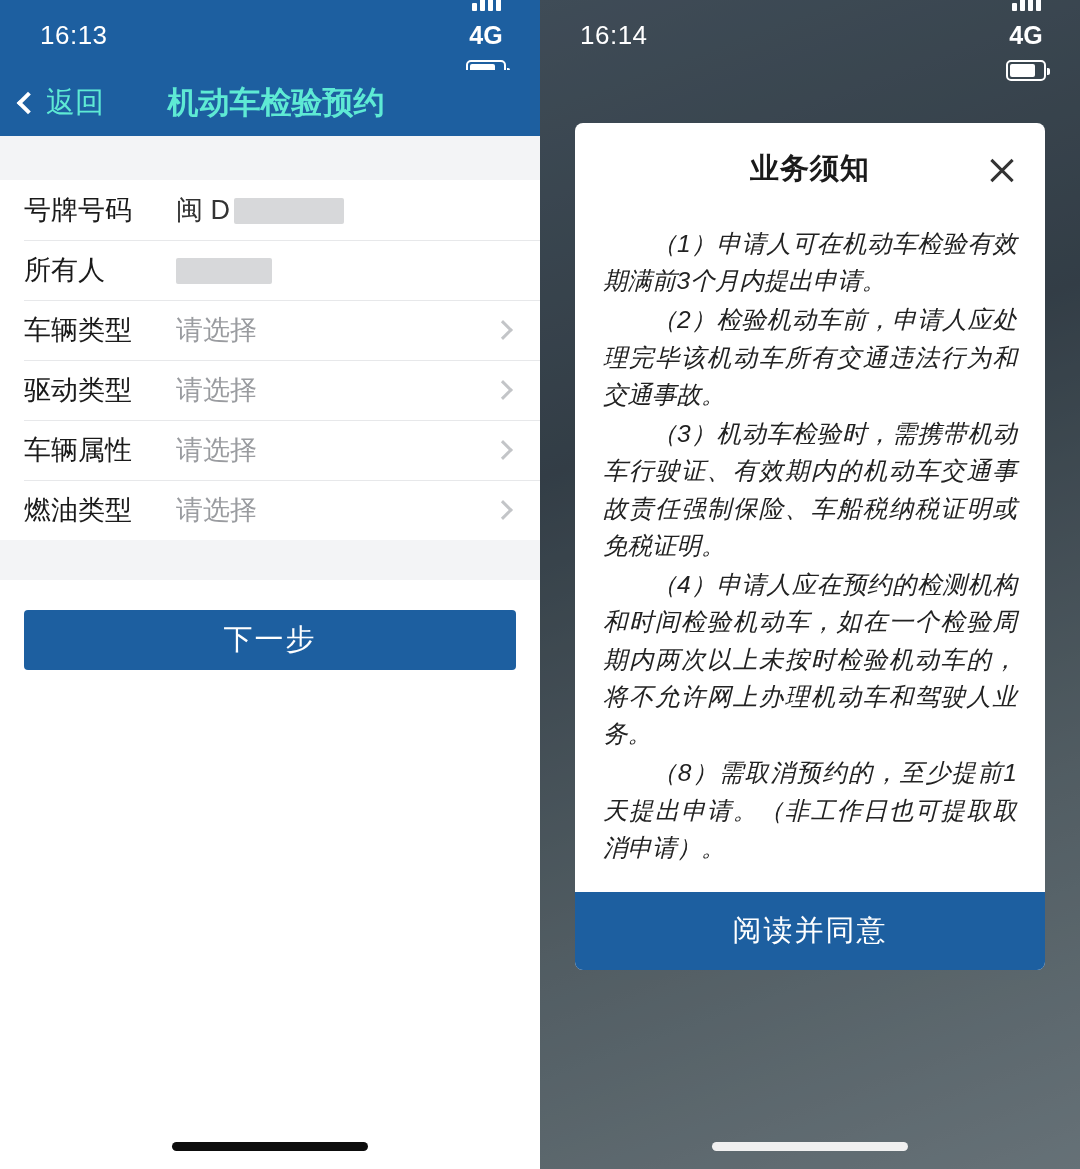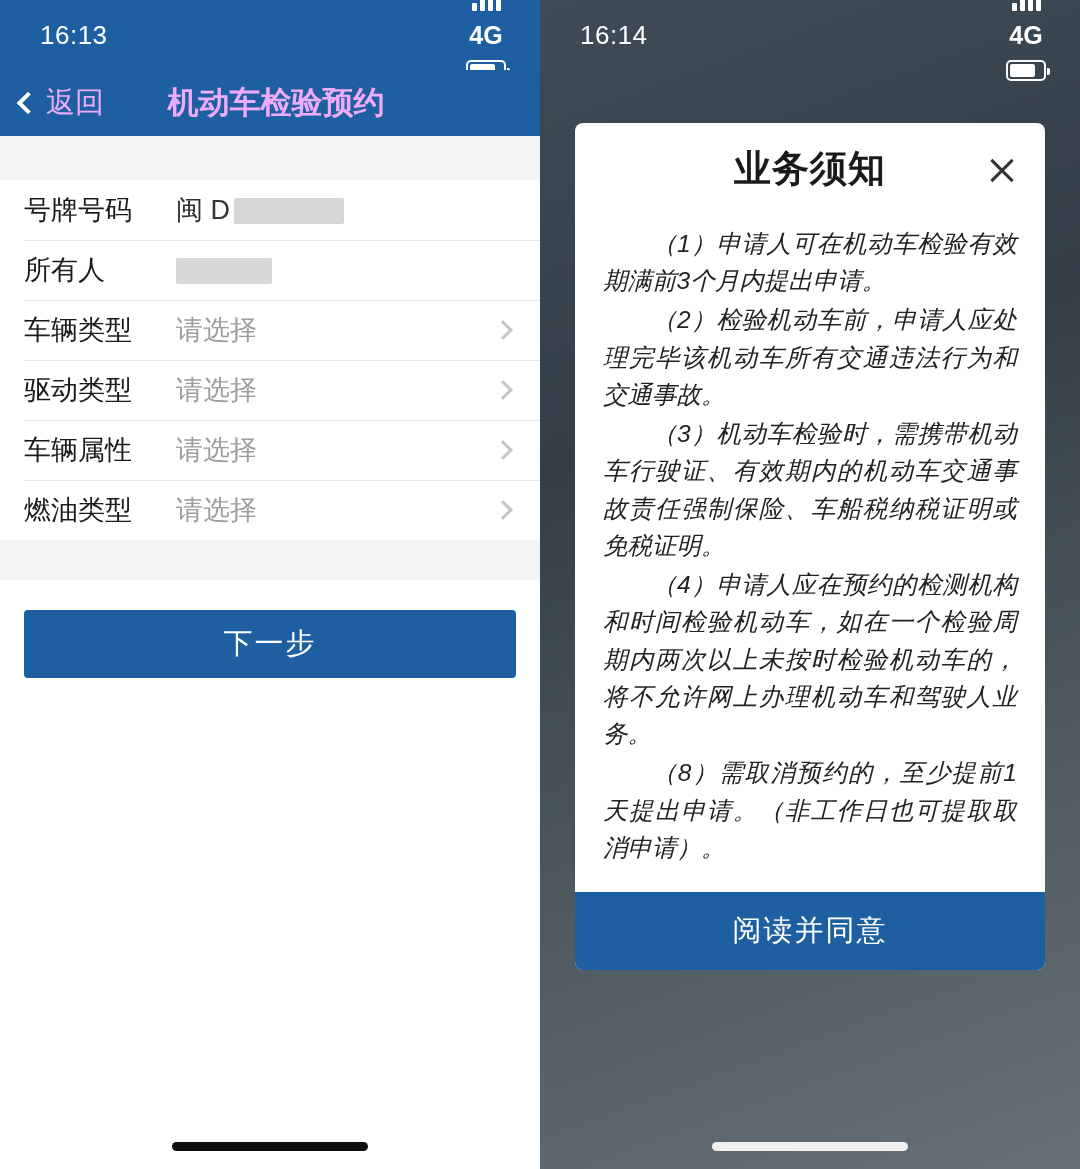--- a/index.html
+++ b/index.html
@@ -90,21 +90,21 @@
     background: currentColor;
     border-radius: 2px;
   }
 
   .nav-bar {
     background: #1d5fa0;
     height: 66px;
     display: flex;
     align-items: center;
     position: relative;
-    color: #f0abfc;
+    color: #5eead4;
     padding-left: 14px;
   }
   .nav-back {
     display: flex;
     align-items: center;
     gap: 10px;
     font-size: 29px;
   }
   .chev-left {
     display: inline-block;
@@ -172,21 +172,21 @@
     border-top: 3px solid #c3c5c8;
     transform: rotate(45deg);
     margin-right: 4px;
   }
   .list-bottom-gap {
     height: 40px;
     background: #f3f4f6;
   }
   .primary-btn {
     margin: 30px 24px 0 24px;
-    height: 68px;
+    height: 60px;
     background: #1d5fa0;
     color: #ffffff;
     font-size: 29px;
     display: flex;
     align-items: center;
     justify-content: center;
     border-radius: 4px;
     letter-spacing: 2px;
   }
 
@@ -226,21 +226,21 @@
     height: 847px;
   }
   .modal-header {
     position: relative;
     height: 92px;
     display: flex;
     align-items: center;
     justify-content: center;
   }
   .modal-title {
-    font-size: 37px;
+    font-size: 29px;
     font-weight: bold;
     color: #1a1a1a;
     letter-spacing: 1px;
   }
   .modal-close {
     position: absolute;
     right: 26px;
     top: 30px;
     width: 34px;
     height: 34px;

